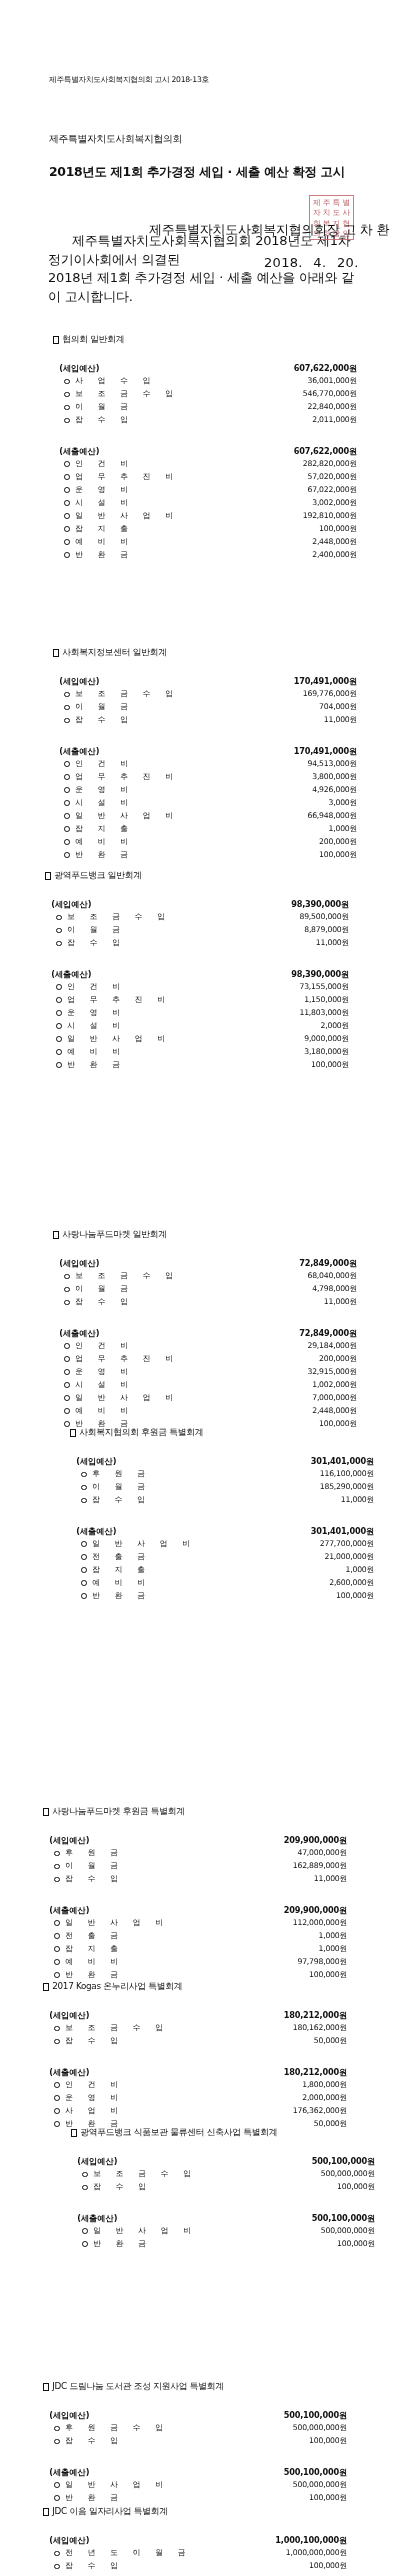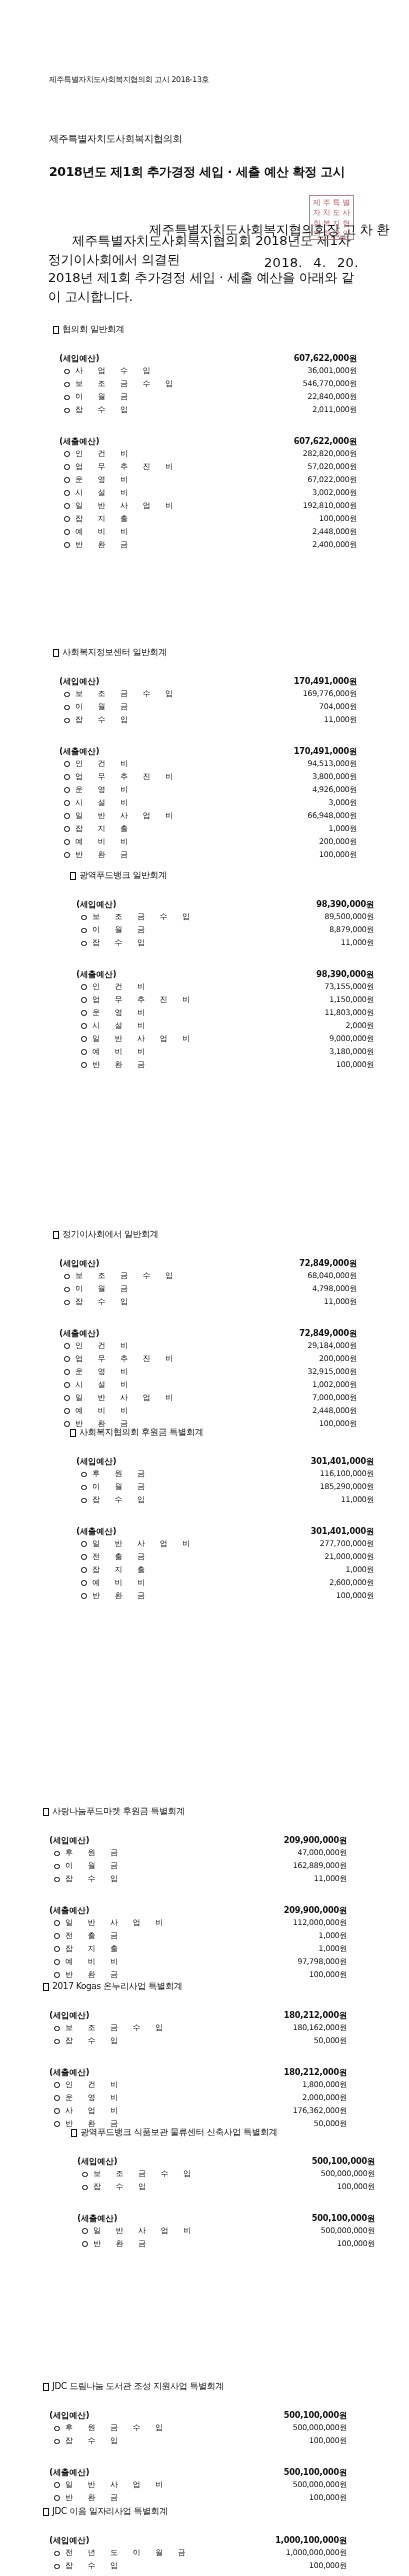--- a/index.html
+++ b/index.html
@@ -55,21 +55,21 @@
     <span>지</span>
     <span>협</span>
     <span>의</span>
     <span>회</span>
     <span>장</span>
     <span>인</span>
   </div>
 <div class="abs signer">제주특별자치도사회복지협의회장  고  차  환</div>
 <div class="abs date">2018. 4. 20.</div>
 
-<div class="section" style="left:53px; top:324px; width:304px;">
+<div class="section" style="left:53px; top:334px; width:304px;">
     <div class="sec-head">
       <span class="box"></span>
       <span>협의회 일반회계</span>
     </div>
     <div class="block">
       <div class="row total">
         <span class="lab">(세입예산)</span>
         <span class="amt">607,622,000원</span>
       </div>
       <div class="row item">
@@ -252,21 +252,21 @@
       </div>
       <div class="row item">
         <span class="lab">
           <span class="circle"></span>
           <span class="spaced">반 환 금</span>
         </span>
         <span class="amt">100,000원</span>
       </div>
     </div>
   </div>
-<div class="section" style="left:70px; top:870px; width:304px;">
+<div class="section" style="left:45px; top:870px; width:304px;">
     <div class="sec-head">
       <span class="box"></span>
       <span>광역푸드뱅크 일반회계</span>
     </div>
     <div class="block">
       <div class="row total">
         <span class="lab">(세입예산)</span>
         <span class="amt">98,390,000원</span>
       </div>
       <div class="row item">
@@ -343,21 +343,21 @@
           <span class="circle"></span>
           <span class="spaced">반 환 금</span>
         </span>
         <span class="amt">100,000원</span>
       </div>
     </div>
   </div>
 <div class="section" style="left:53px; top:1229px; width:304px;">
     <div class="sec-head">
       <span class="box"></span>
-      <span>정기이사회에서 일반회계</span>
+      <span>사랑나눔푸드마켓 일반회계</span>
     </div>
     <div class="block">
       <div class="row total">
         <span class="lab">(세입예산)</span>
         <span class="amt">72,849,000원</span>
       </div>
       <div class="row item">
         <span class="lab">
           <span class="circle"></span>
           <span class="spaced">보 조 금 수 입</span>

